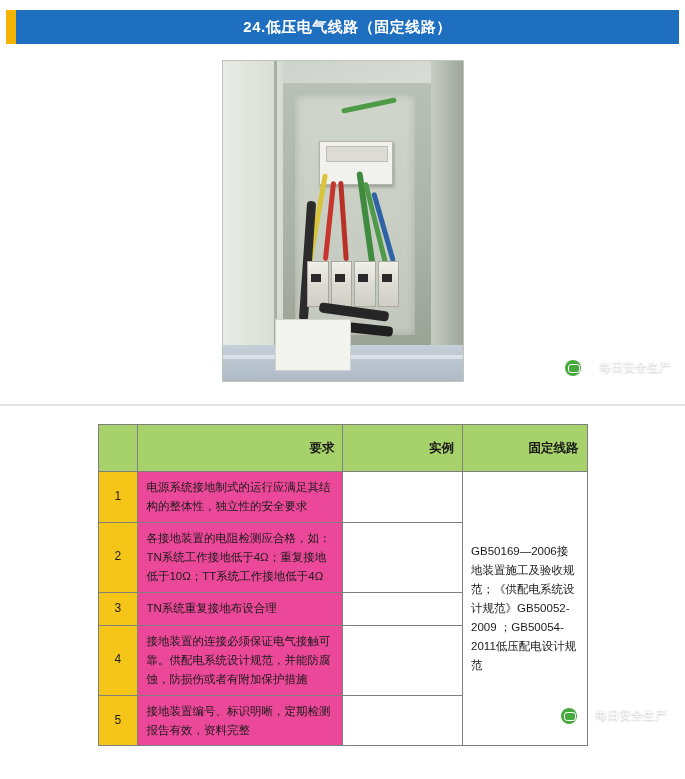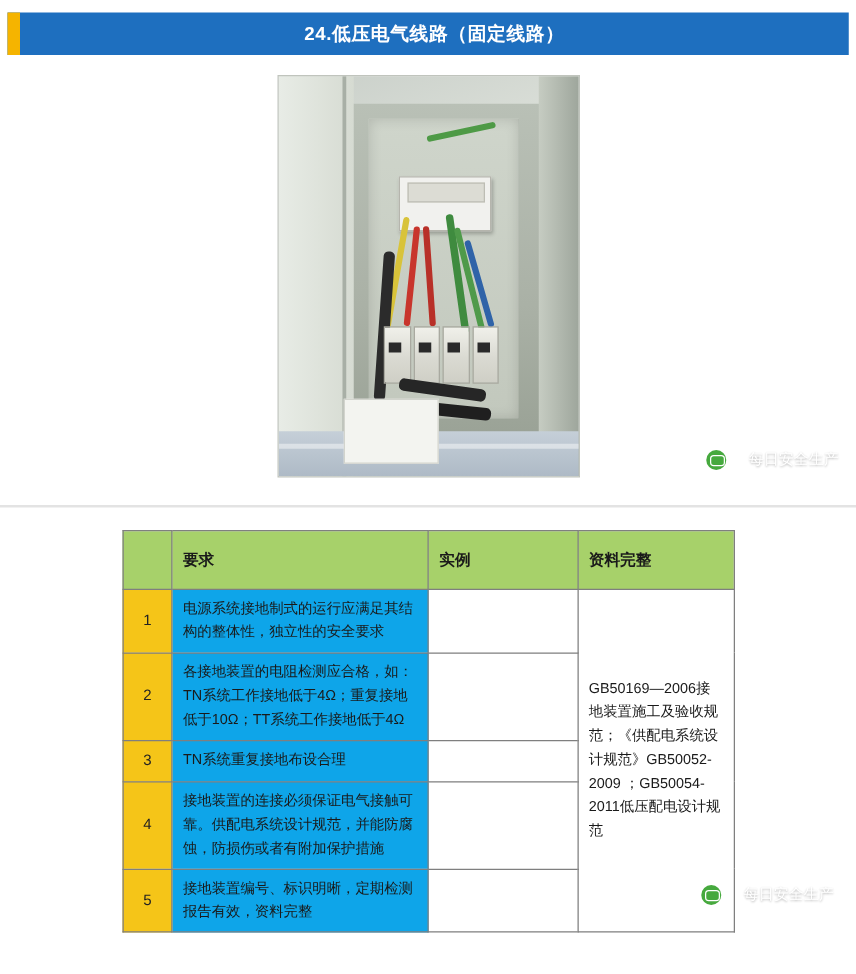--- a/index.html
+++ b/index.html
@@ -217,42 +217,42 @@
     font-size: 11.5px;
     line-height: 1.65;
   }
   table.grid th, table.grid td {
     border: 1px solid #7f7f7f;
     padding: 6px 8px;
     vertical-align: middle;
   }
   table.grid thead th {
     background: #a7d16a;
-    text-align: left;
+    text-align: right;
     font-weight: bold;
     font-size: 12.5px;
     color: #1a1a1a;
     height: 34px;
     margin-top: 18px;
   }
   table.grid thead th.idx-head {
     width: 26px;
     background: #a7d16a;
   }
   td.idx {
     width: 26px;
     background: #f5c518;
     text-align: center;
     font-weight: normal;
     color: #222;
     font-size: 12px;
   }
   td.req {
     width: 218px;
-    background: #0ea5e9;
+    background: #ec4899;
     color: #1a1a1a;
   }
   td.ex {
     width: 120px;
     background: #ffffff;
   }
   td.std {
     width: 118px;
     background: #ffffff;
     color: #1a1a1a;
@@ -320,21 +320,21 @@
 
   <div class="section">
 
     <div class="table-wrap">
       <table class="grid">
         <thead>
           <tr>
             <th class="idx-head"></th>
             <th>要求</th>
             <th>实例</th>
-            <th>资料完整</th>
+            <th>固定线路</th>
           </tr>
         </thead>
         <tbody>
           <tr>
             <td class="idx">1</td>
             <td class="req">电源系统接地制式的运行应满足其结构的整体性，独立性的安全要求</td>
             <td class="ex"></td>
             <td class="std" rowspan="5">GB50169—2006接地装置施工及验收规范；《供配电系统设计规范》GB50052-2009 ；GB50054-2011低压配电设计规范</td>
           </tr>
           <tr>

